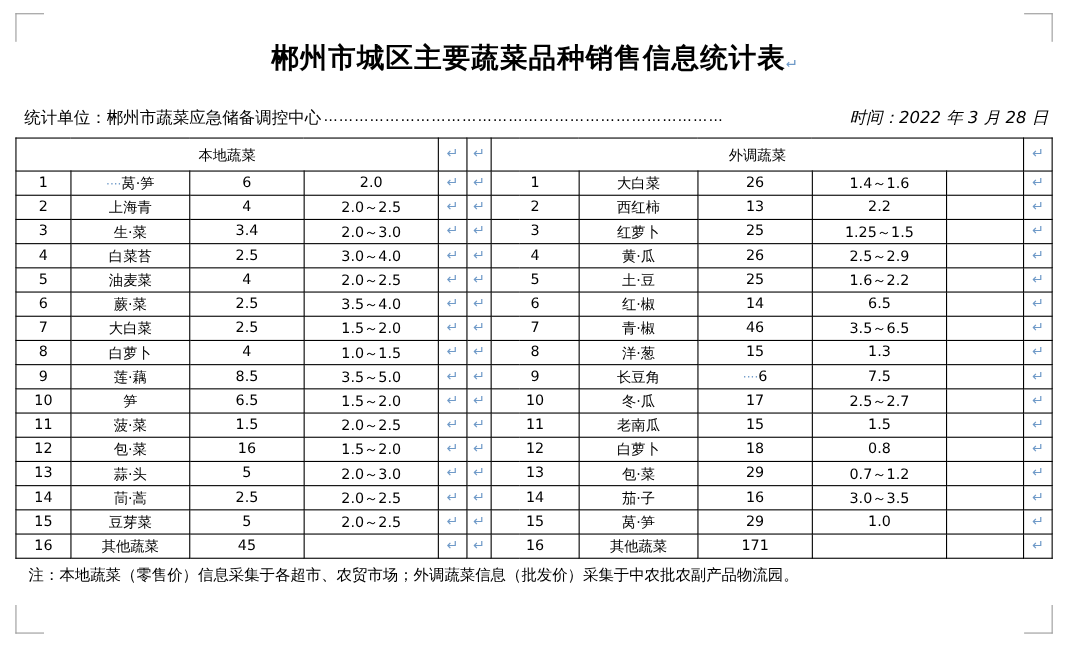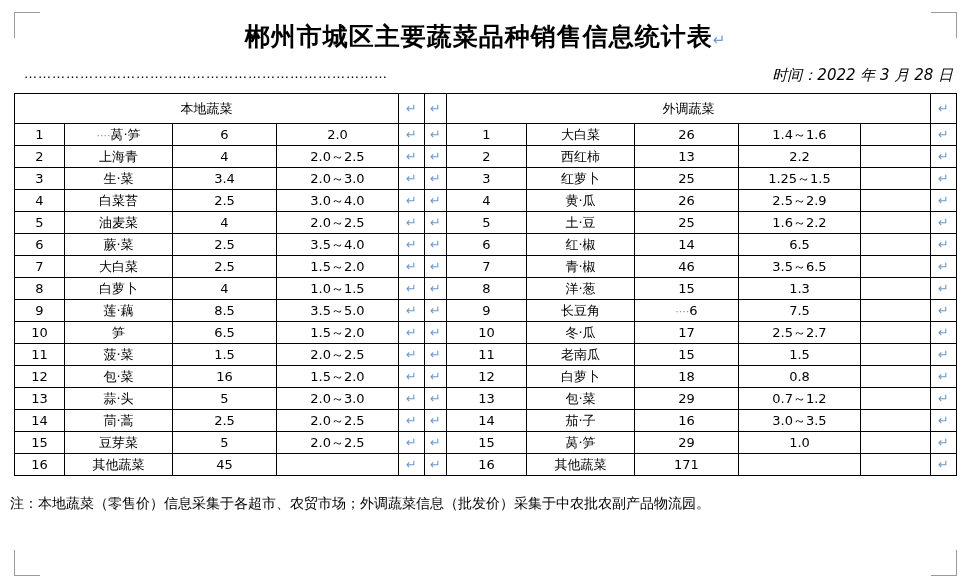--- a/index.html
+++ b/index.html
@@ -28,23 +28,23 @@
     background: #9a9a9a;
   }
   .crop.h { height: 1px; width: 26px; }
   .crop.v { width: 1px; height: 26px; }
 
   .title {
     text-align: center;
     font-size: 25px;
     font-weight: bold;
     letter-spacing: 1px;
-    margin: 0;
+    margin: 16px;
     padding-top: 20px;
-    font-family: Liberation Sans, sans-serif;
+    font-family: Liberation Mono, monospace;
   }
   .title .mark { color: #6f9ac8; font-weight: normal; font-size: 15px; }
 
   .subline {
     display: flex;
     align-items: baseline;
     font-size: 15px;
     padding: 13px 18px 0 22px;
     white-space: nowrap;
     font-family: "DejaVu Sans", sans-serif;
@@ -57,21 +57,21 @@
     font-size: 13px;
     letter-spacing: 1px;
     padding: 0 2px;
     position: relative;
     top: -2px;
   }
   .subline .right { flex: 0 0 auto; font-style: italic; }
 
   table.main {
     border-collapse: collapse;
-    margin: 8px auto 13px auto;
+    margin: 8px auto 0 auto;
     width: 937px;
     table-layout: fixed;
     font-family: "DejaVu Sans", sans-serif;
   }
   table.main td, table.main th {
     border: 1px solid #000;
     font-size: 13px;
     text-align: center;
     height: 21px;
     padding: 0 1px;
@@ -82,21 +82,21 @@
   .grp {
     font-size: 15px;
     height: 30px;
   }
   .hdr td { font-size: 13.5px; height: 24px; }
   .pm { color: #6f9ac8; font-size: 11px; }
   .gapcell { color: #6f9ac8; font-size: 11px; }
   .bold { font-weight: bold; }
   .note {
     font-size: 14px;
-    padding: 6px 0 0 10px;
+    padding: 6px 0 0 26px;
     font-family: "DejaVu Sans", sans-serif;
     white-space: nowrap;
   }
   .lastrow td { }
 </style>
 </head>
 <body>
 
 <div class="page">
 
@@ -107,20 +107,21 @@
   <div class="crop h" style="left:14px; bottom:12px;"></div>
   <div class="crop v" style="left:14px; bottom:12px;"></div>
   <div class="crop h" style="right:14px; bottom:12px;"></div>
   <div class="crop v" style="right:14px; bottom:12px;"></div>
 
   <h1 class="title">
     <span>郴州市城区主要蔬菜品种销售信息统计表</span><span class="mark">↵</span>
   </h1>
 
   <div class="subline">
+    <span class="left">统计单位：郴州市蔬菜应急储备调控中心</span>
     <span class="dots">……………………………………………………………………</span>
     <span class="right">时间：2022 年 3 月 28 日</span>
   </div>
 
   <table class="main">
     <colgroup>
       <col style="width:50px">
         <col style="width:108px">
         <col style="width:104px">
         <col style="width:122px">

